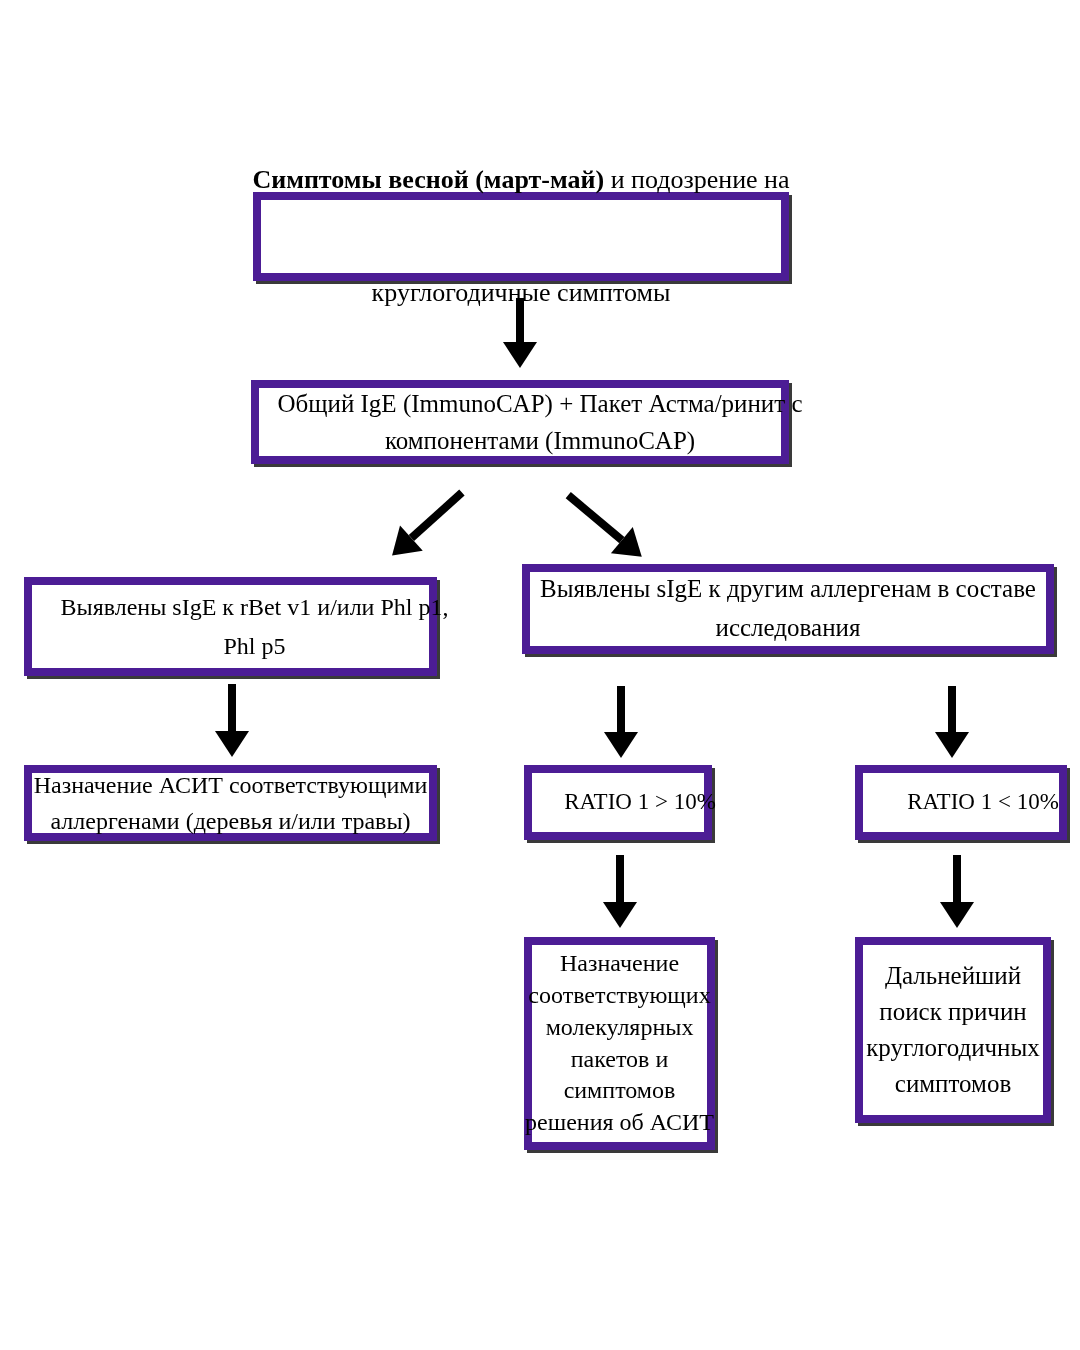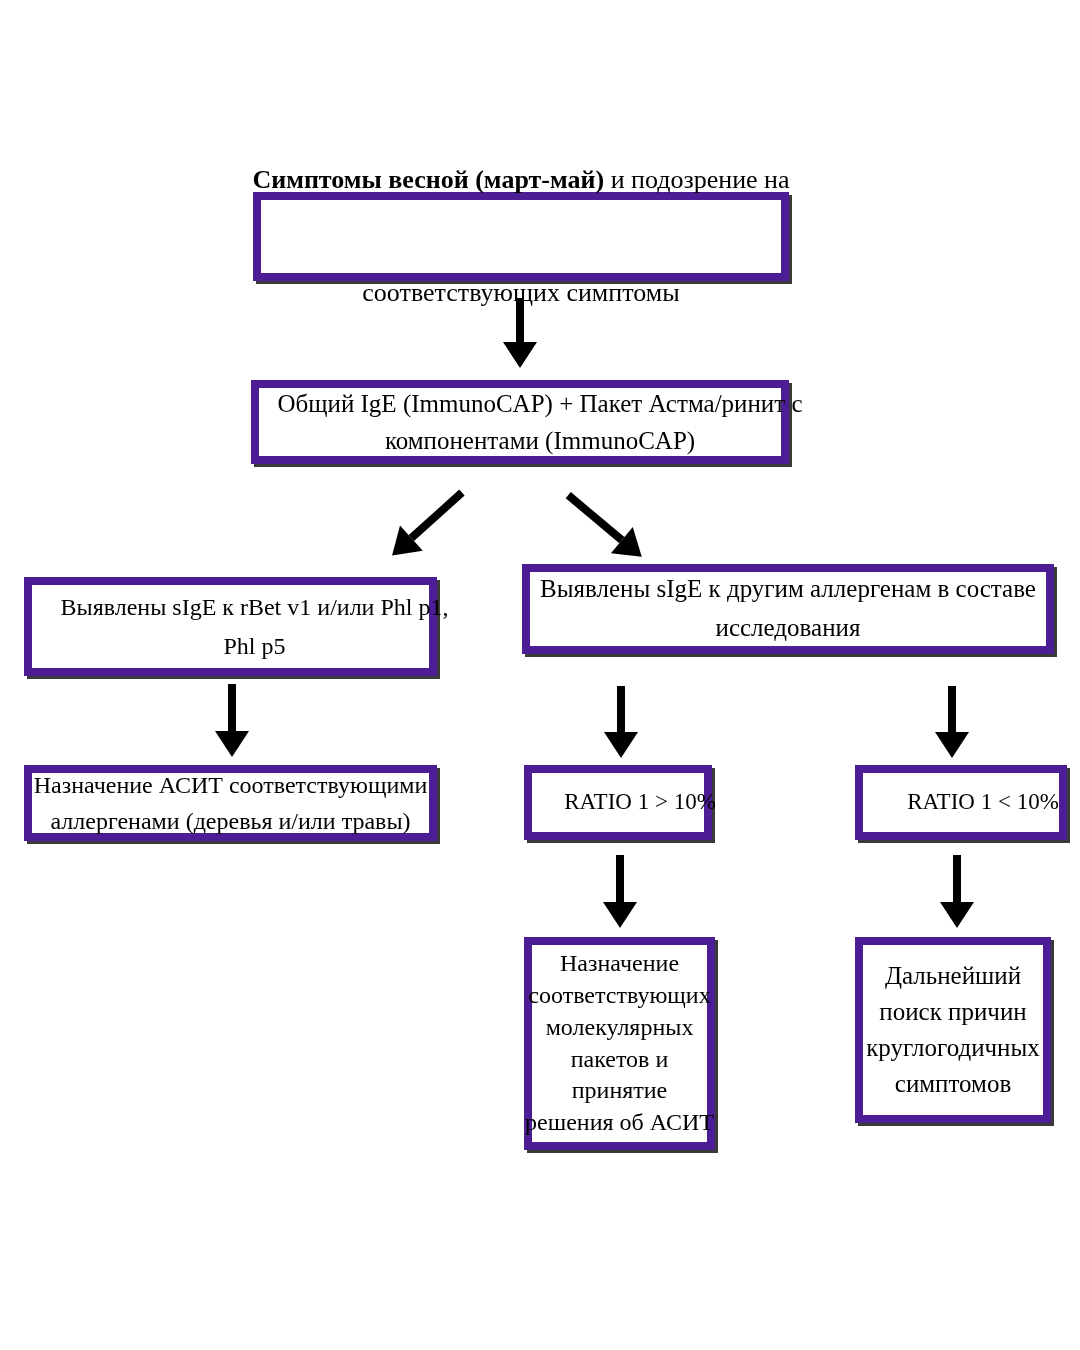--- a/index.html
+++ b/index.html
@@ -74,21 +74,21 @@
   .rot-right { transform: rotate(-50deg); }
 </style>
 </head>
 <body>
 
 <div class="canvas">
 
   <div class="node n-symptoms" style="left:253px; top:192px; width:536px; height:89px;">
     <div class="node-text">
       <div class="line"><span class="b">Симптомы весной (март-май)</span><span> и подозрение на</span></div>
-      <div class="line">соответствующих симптомы</div>
+      <div class="line">круглогодичные симптомы</div>
     </div>
   </div>
 
   <div class="arrow" style="left:498px; top:298px; height:70px;">
     <div class="stem"></div>
     <div class="head"></div>
   </div>
 
   <div class="node n-ige" style="left:251px; top:380px; width:538px; height:84px;padding-left:40px;">
     <div class="node-text">Общий IgE (ImmunoCAP) + Пакет Астма/ринит с
@@ -151,21 +151,21 @@
   <div class="arrow" style="left:935px; top:855px; height:73px;">
     <div class="stem"></div>
     <div class="head"></div>
   </div>
 
   <div class="node n-mol" style="left:524px; top:937px; width:191px; height:213px;">
     <div class="node-text">Назначение
 соответствующих
 молекулярных
 пакетов и
-принятие
+симптомов
 решения об АСИТ</div>
   </div>
 
   <div class="node n-search" style="left:855px; top:937px; width:196px; height:186px;">
     <div class="node-text">Дальнейший
 поиск причин
 круглогодичных
 симптомов</div>
   </div>
 

